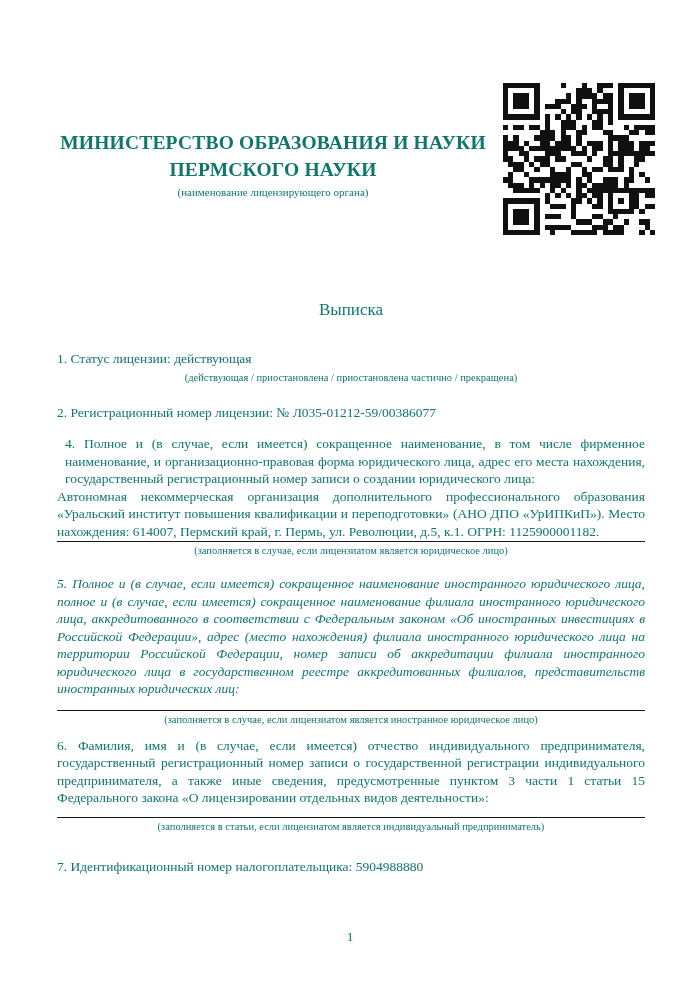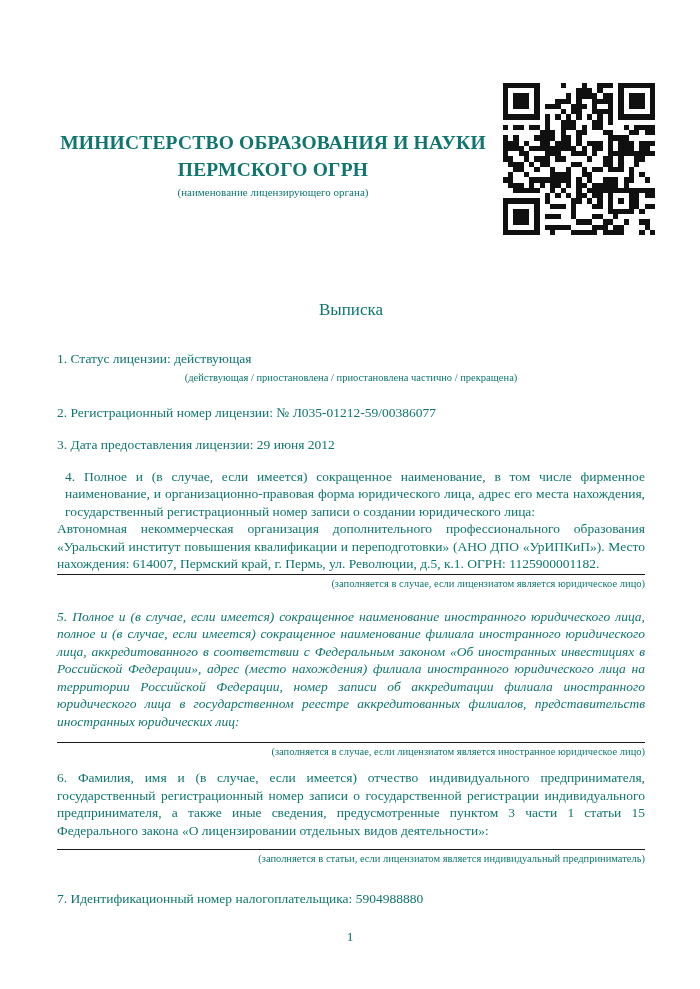--- a/index.html
+++ b/index.html
@@ -74,21 +74,20 @@
     text-align: center;
     font-size: 10.5px;
     line-height: 14px;
   }
   .caption-plain {
     margin-top: 3px;
   }
   .ruled {
     border-top: 1.5px solid #1a1a1a;
     padding-top: 2px;
-    text-align: right;
   }
   .rule-tight  { margin-top: 1px; }
   .rule-spaced { margin-top: 12px; }
   .rule-mid    { margin-top: 10px; }
   .page-number {
     position: absolute;
     top: 928px;
     left: 0;
     right: 0;
     text-align: center;
@@ -537,35 +536,34 @@
         <rect x="22" y="28" width="1" height="1"></rect>
         <rect x="26" y="28" width="1" height="1"></rect>
         <rect x="28" y="28" width="1" height="1"></rect>
       </svg>
   </div>
 
   <div class="content">
 
     <div class="ministry-name">
       <div>МИНИСТЕРСТВО ОБРАЗОВАНИЯ И НАУКИ</div>
-      <div>ПЕРМСКОГО ОГРН</div>
+      <div>ПЕРМСКОГО НАУКИ</div>
     </div>
 
     <div class="ministry-caption">(наименование лицензирующего органа)</div>
 
     <div class="doc-title">
       <div>Выписка</div>
     </div>
 
     <p class="item item-short m-item1">1. Статус лицензии: действующая</p>
     <div class="field-caption caption-plain">(действующая / приостановлена / приостановлена частично / прекращена)</div>
 
     <p class="item item-short m-item2">2. Регистрационный номер лицензии: № Л035-01212-59/00386077</p>
 
-    <p class="item item-short m-item3">3. Дата предоставления лицензии: 29 июня 2012</p>
 
     <p class="item m-item4">4. Полное и (в случае, если имеется) сокращенное наименование, в том числе фирменное наименование, и организационно-правовая форма юридического лица, адрес его места нахождения, государственный регистрационный номер записи о создании юридического лица:</p>
     <p class="item">Автономная некоммерческая организация дополнительного профессионального образования «Уральский институт повышения квалификации и переподготовки» (АНО ДПО «УрИПКиП»). Место нахождения: 614007, Пермский край, г. Пермь, ул. Революции, д.5, к.1. ОГРН: 1125900001182.</p>
     <div class="field-caption ruled rule-tight">(заполняется в случае, если лицензиатом является юридическое лицо)</div>
 
     <p class="item m-item5">5. Полное и (в случае, если имеется) сокращенное наименование иностранного юридического лица, полное и (в случае, если имеется) сокращенное наименование филиала иностранного юридического лица, аккредитованного в соответствии с Федеральным законом «Об иностранных инвестициях в Российской Федерации», адрес (место нахождения) филиала иностранного юридического лица на территории Российской Федерации, номер записи об аккредитации филиала иностранного юридического лица в государственном реестре аккредитованных филиалов, представительств иностранных юридических лиц:</p>
     <div class="field-caption ruled rule-spaced">(заполняется в случае, если лицензиатом является иностранное юридическое лицо)</div>
 
     <p class="item m-item6">6. Фамилия, имя и (в случае, если имеется) отчество индивидуального предпринимателя, государственный регистрационный номер записи о государственной регистрации индивидуального предпринимателя, а также иные сведения, предусмотренные пунктом 3 части 1 статьи 15 Федерального закона «О лицензировании отдельных видов деятельности»:</p>
     <div class="field-caption ruled rule-mid">(заполняется в статьи, если лицензиатом является индивидуальный предприниматель)</div>

